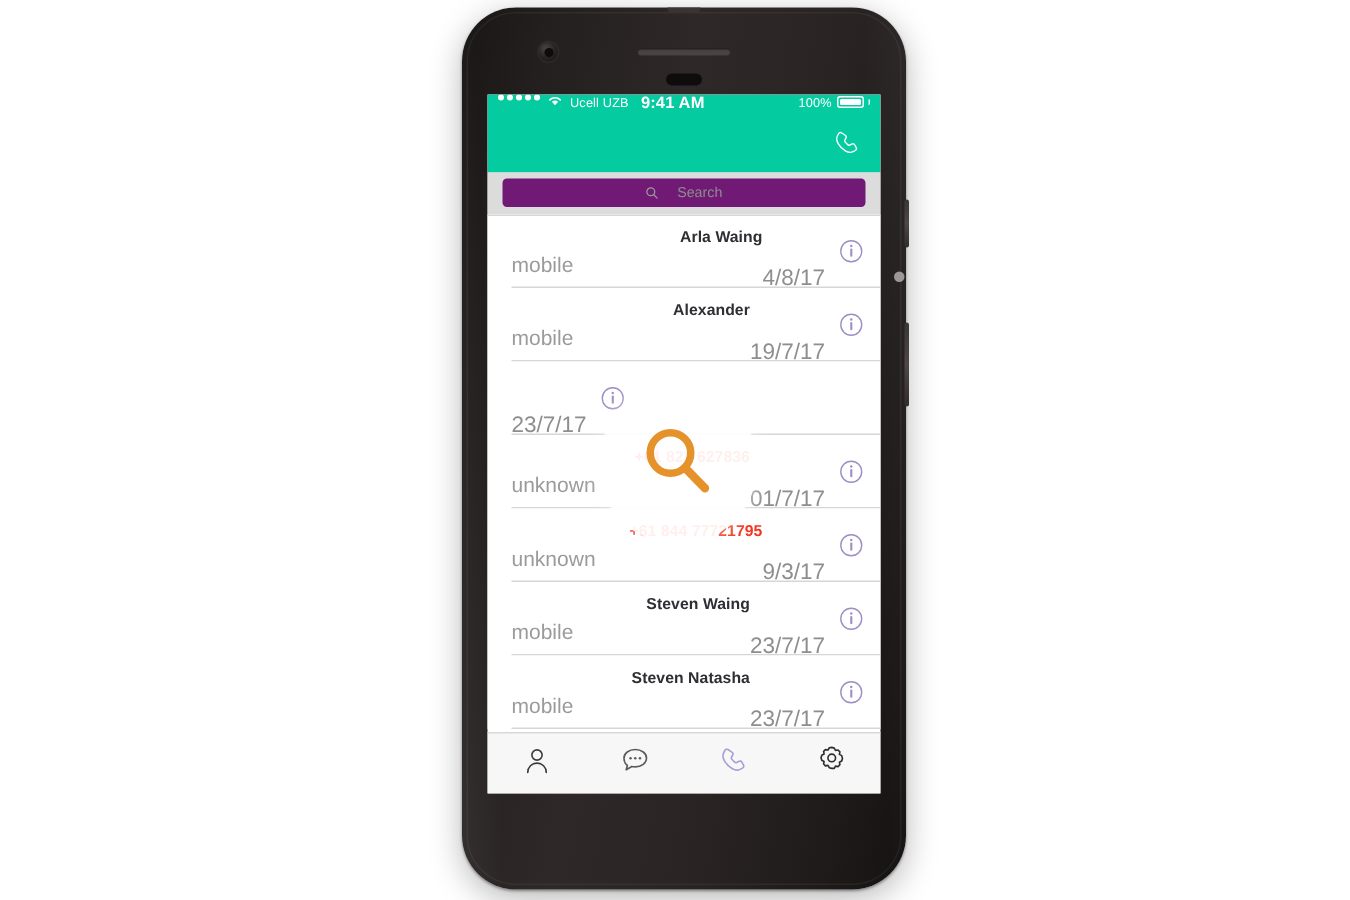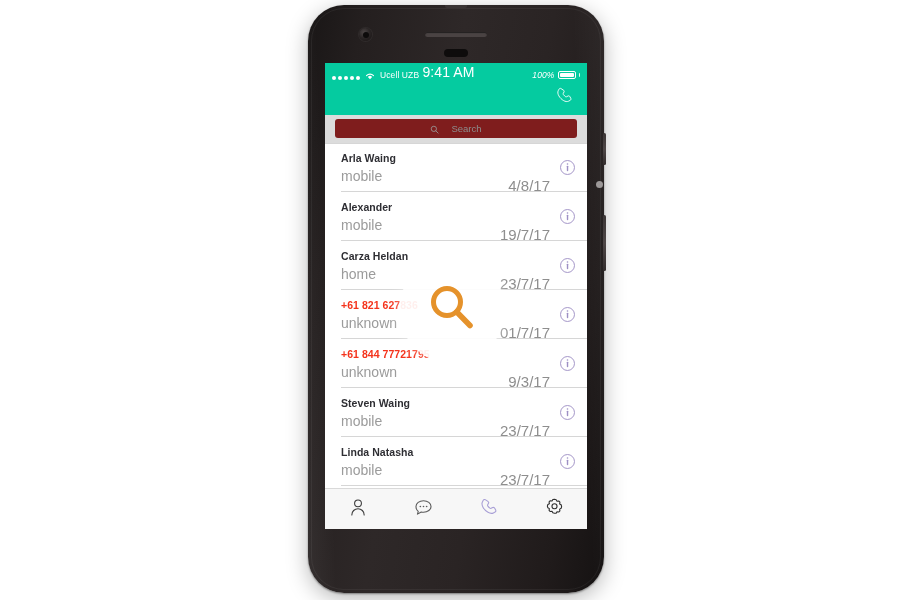--- a/index.html
+++ b/index.html
@@ -130,49 +130,49 @@
     background: #ffffff;
     overflow: hidden;
   }
 
   
   #status-bar {
     position: relative;
     height: 17px;
     background: #05CBA0;
     display: flex;
-    align-items: flex-end;
+    align-items: flex-start;
     padding: 0 7px;
     color: #ffffff;
     font-size: 9px;
     letter-spacing: 0.1px;
   }
   #signal-dots { display: flex; gap: 2px; align-items: center; }
   #signal-dots i {
     display: block;
     width: 4px; height: 4px;
     border-radius: 50%;
     background: #ffffff;
   }
   #wifi-icon { margin-left: 5px; display: flex; align-items: center; }
   #carrier { margin-left: 5px; font-size: 8.5px; }
   #clock {
     position: absolute;
     left: 0; right: 15px;
     text-align: center;
-    font-size: 14px;
+    font-size: 11px;
     pointer-events: none;
+    font-weight: bold;
   }
   #battery-group {
     margin-left: auto;
     display: flex;
     align-items: center;
     gap: 3px;
     font-size: 8.5px;
-    font-style: italic;
   }
   #battery-shell {
     position: relative;
     width: 18px; height: 8px;
     border: 1px solid #ffffff;
     border-radius: 2px;
     box-sizing: border-box;
   }
   #battery-fill {
     position: absolute;
@@ -196,21 +196,21 @@
     padding-right: 13px;
   }
 
   
   #search-wrap {
     background: #dcdcdc;
     padding: 4px 10px 5px 10px;
   }
   #search-field {
     height: 19px;
-    background: #7f1d1d;
+    background: #701a75;
     border-radius: 3px;
     display: flex;
     align-items: center;
     justify-content: center;
     gap: 12px;
   }
   #search-placeholder {
     font-size: 9.5px;
     color: #8d8d8d;
   }
@@ -246,20 +246,21 @@
     height: 1px;
     background: #d6d6d6;
   }
   .contact-text { flex: 1; min-width: 0; }
   .contact-name {
     font-size: 10.5px;
     font-weight: bold;
     color: #2e2e33;
     letter-spacing: 0.05px;
     white-space: nowrap;
+    text-align: right;
   }
   .contact-name.missed { color: #f4331c; }
   .contact-sub {
     margin-top: 4px;
     font-size: 14px;
     color: #9b9b9b;
   }
   .contact-date {
     font-size: 15px;
     color: #8e8e8e;
@@ -401,24 +402,20 @@
             <div class="contact-date">19/7/17</div>
             <div class="info-btn">
               <svg width="17" height="17" viewBox="0 0 20 20">
                 <circle cx="10" cy="10" r="8.2" fill="none" stroke="#9d8fc4" stroke-width="1.1"></circle>
                 <circle cx="10" cy="5.9" r="0.95" fill="#9d8fc4"></circle>
                 <rect x="9.2" y="7.8" width="1.65" height="6.5" rx="0.8" fill="#9d8fc4"></rect>
               </svg>
             </div>
           </div>
           <div class="contact-row">
-            <div class="contact-text">
-              <div class="contact-name">Carza Heldan</div>
-              <div class="contact-sub">home</div>
-            </div>
             <div class="contact-date">23/7/17</div>
             <div class="info-btn">
               <svg width="17" height="17" viewBox="0 0 20 20">
                 <circle cx="10" cy="10" r="8.2" fill="none" stroke="#9d8fc4" stroke-width="1.1"></circle>
                 <circle cx="10" cy="5.9" r="0.95" fill="#9d8fc4"></circle>
                 <rect x="9.2" y="7.8" width="1.65" height="6.5" rx="0.8" fill="#9d8fc4"></rect>
               </svg>
             </div>
           </div>
           <div class="contact-row">
@@ -458,21 +455,21 @@
             <div class="info-btn">
               <svg width="17" height="17" viewBox="0 0 20 20">
                 <circle cx="10" cy="10" r="8.2" fill="none" stroke="#9d8fc4" stroke-width="1.1"></circle>
                 <circle cx="10" cy="5.9" r="0.95" fill="#9d8fc4"></circle>
                 <rect x="9.2" y="7.8" width="1.65" height="6.5" rx="0.8" fill="#9d8fc4"></rect>
               </svg>
             </div>
           </div>
           <div class="contact-row">
             <div class="contact-text">
-              <div class="contact-name">Linda Natasha</div>
+              <div class="contact-name">Steven Natasha</div>
               <div class="contact-sub">mobile</div>
             </div>
             <div class="contact-date">23/7/17</div>
             <div class="info-btn">
               <svg width="17" height="17" viewBox="0 0 20 20">
                 <circle cx="10" cy="10" r="8.2" fill="none" stroke="#9d8fc4" stroke-width="1.1"></circle>
                 <circle cx="10" cy="5.9" r="0.95" fill="#9d8fc4"></circle>
                 <rect x="9.2" y="7.8" width="1.65" height="6.5" rx="0.8" fill="#9d8fc4"></rect>
               </svg>
             </div>

